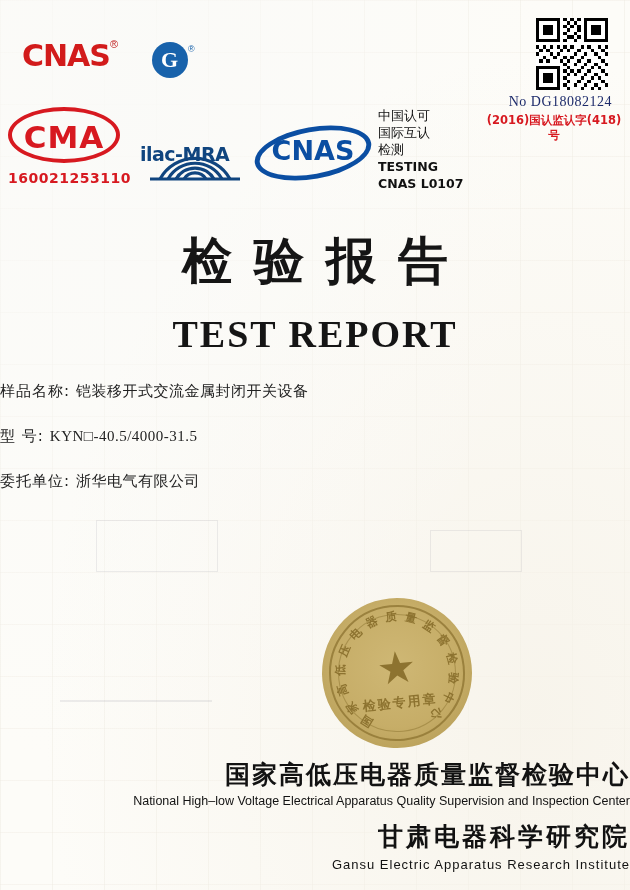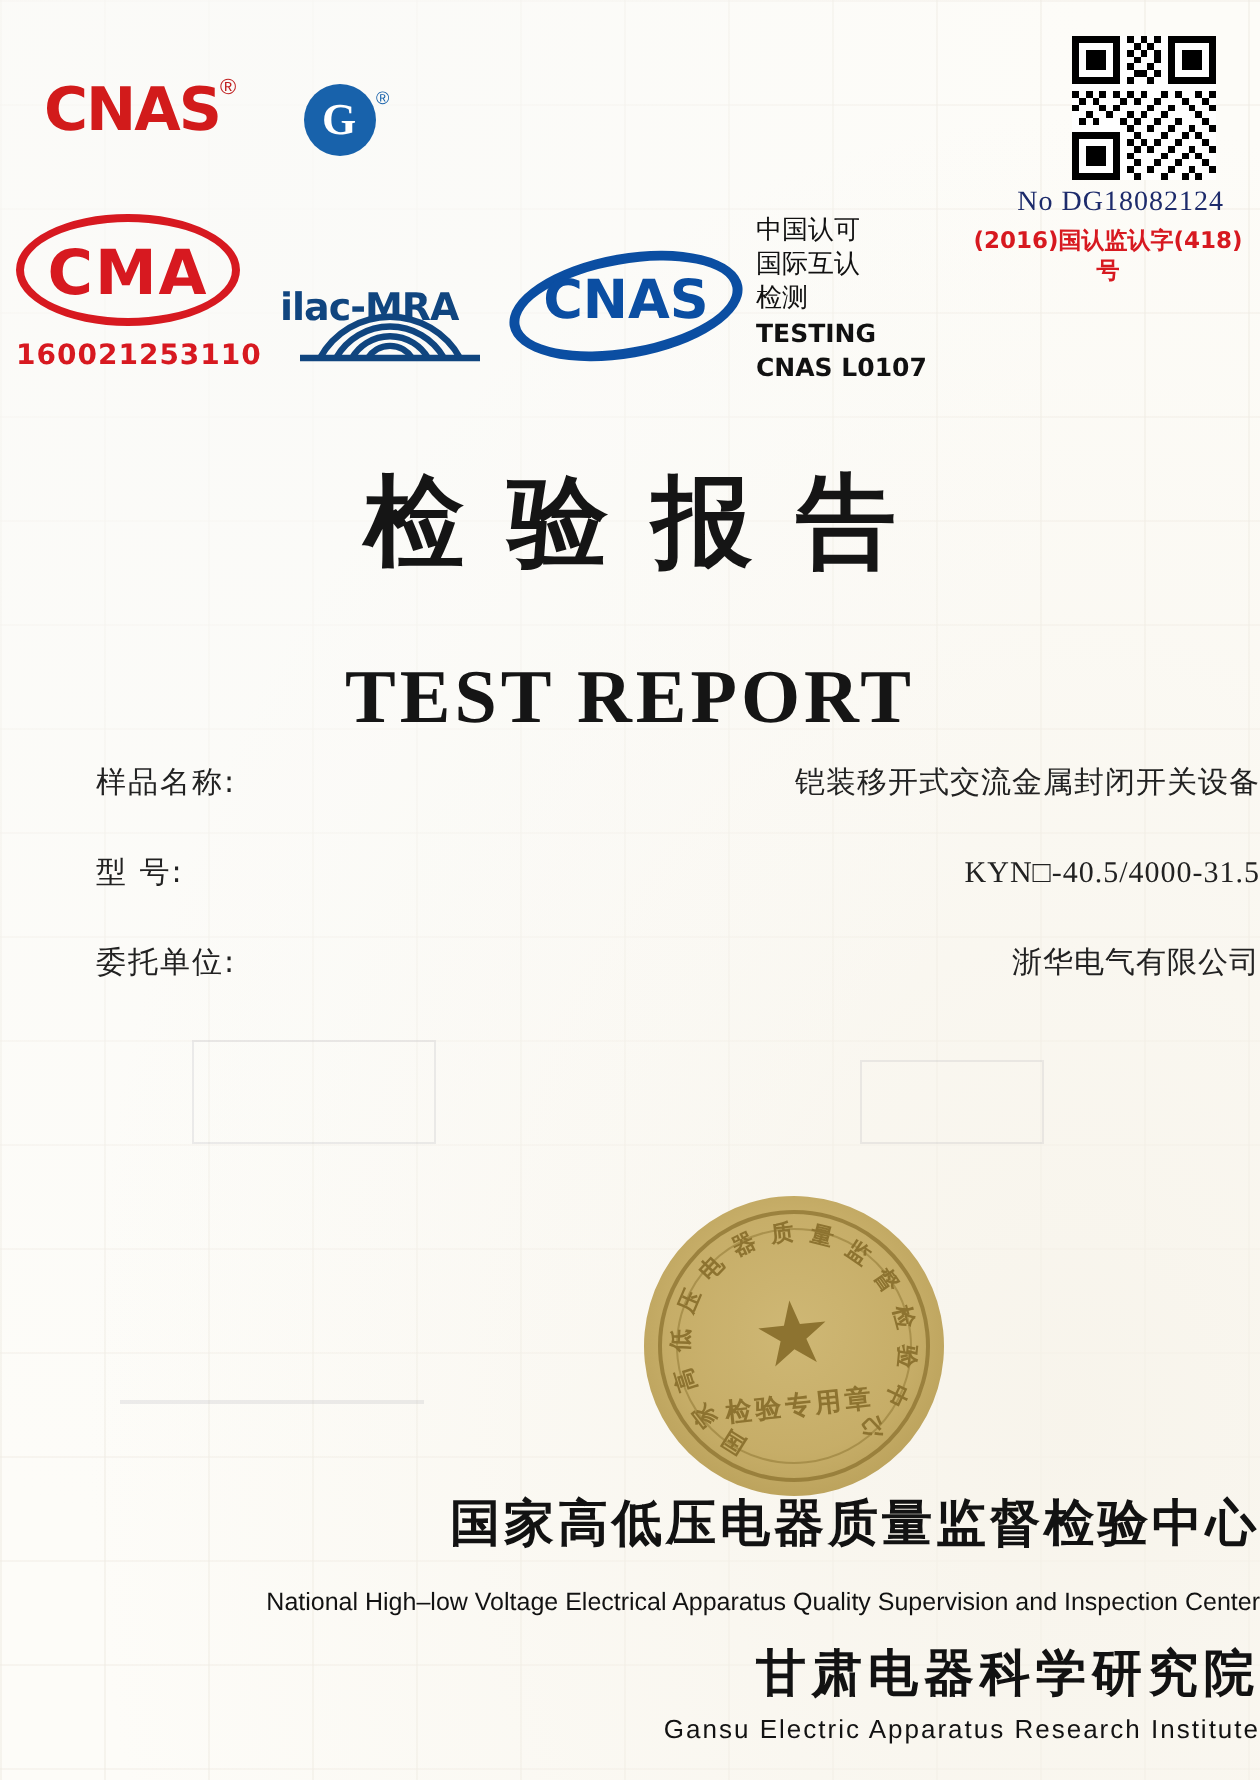--- a/index.html
+++ b/index.html
@@ -267,45 +267,44 @@
     text-align: center;
     font-family: "DejaVu Sans", sans-serif;
     font-weight: bold;
     font-size: 50px;
     letter-spacing: 22px;
     text-indent: 22px;
     color: #151515;
   }
   .title-en {
     position: absolute;
-    top: 327px;
+    top: 312px;
     left: 0;
     width: 630px;
     text-align: center;
     font-family: "Liberation Serif", serif;
     font-weight: bold;
     font-size: 38px;
     letter-spacing: 2px;
     color: #151515;
   }
 
   
   .fields {
     position: absolute;
     top: 382px;
     left: 0;
     width: 630px;
   }
   .field {
     display: flex;
-    justify-content: space-between;
+    justify-content: flex-start;
     align-items: baseline;
     margin-bottom: 26px;
     font-family: "DejaVu Sans", sans-serif;
-    margin-left: 48px;
   }
   .field .lbl {
     font-size: 15px;
     color: #222;
     letter-spacing: 1px;
   }
   .field .val {
     font-size: 15px;
     color: #222;
     margin-left: 6px;
@@ -393,21 +392,21 @@
     text-align: right;
   }
   .footer .org-cn {
     font-family: "DejaVu Sans", sans-serif;
     font-weight: bold;
     font-size: 25px;
     letter-spacing: 2px;
     color: #121212;
   }
   .footer .org-en {
-    margin-top: 16px;
+    margin-top: 3px;
     font-family: "Liberation Sans", sans-serif;
     font-size: 12.5px;
     color: #121212;
   }
   .footer .inst-cn {
     margin-top: 12px;
     font-family: "DejaVu Sans", sans-serif;
     font-weight: bold;
     font-size: 25px;
     letter-spacing: 3px;

